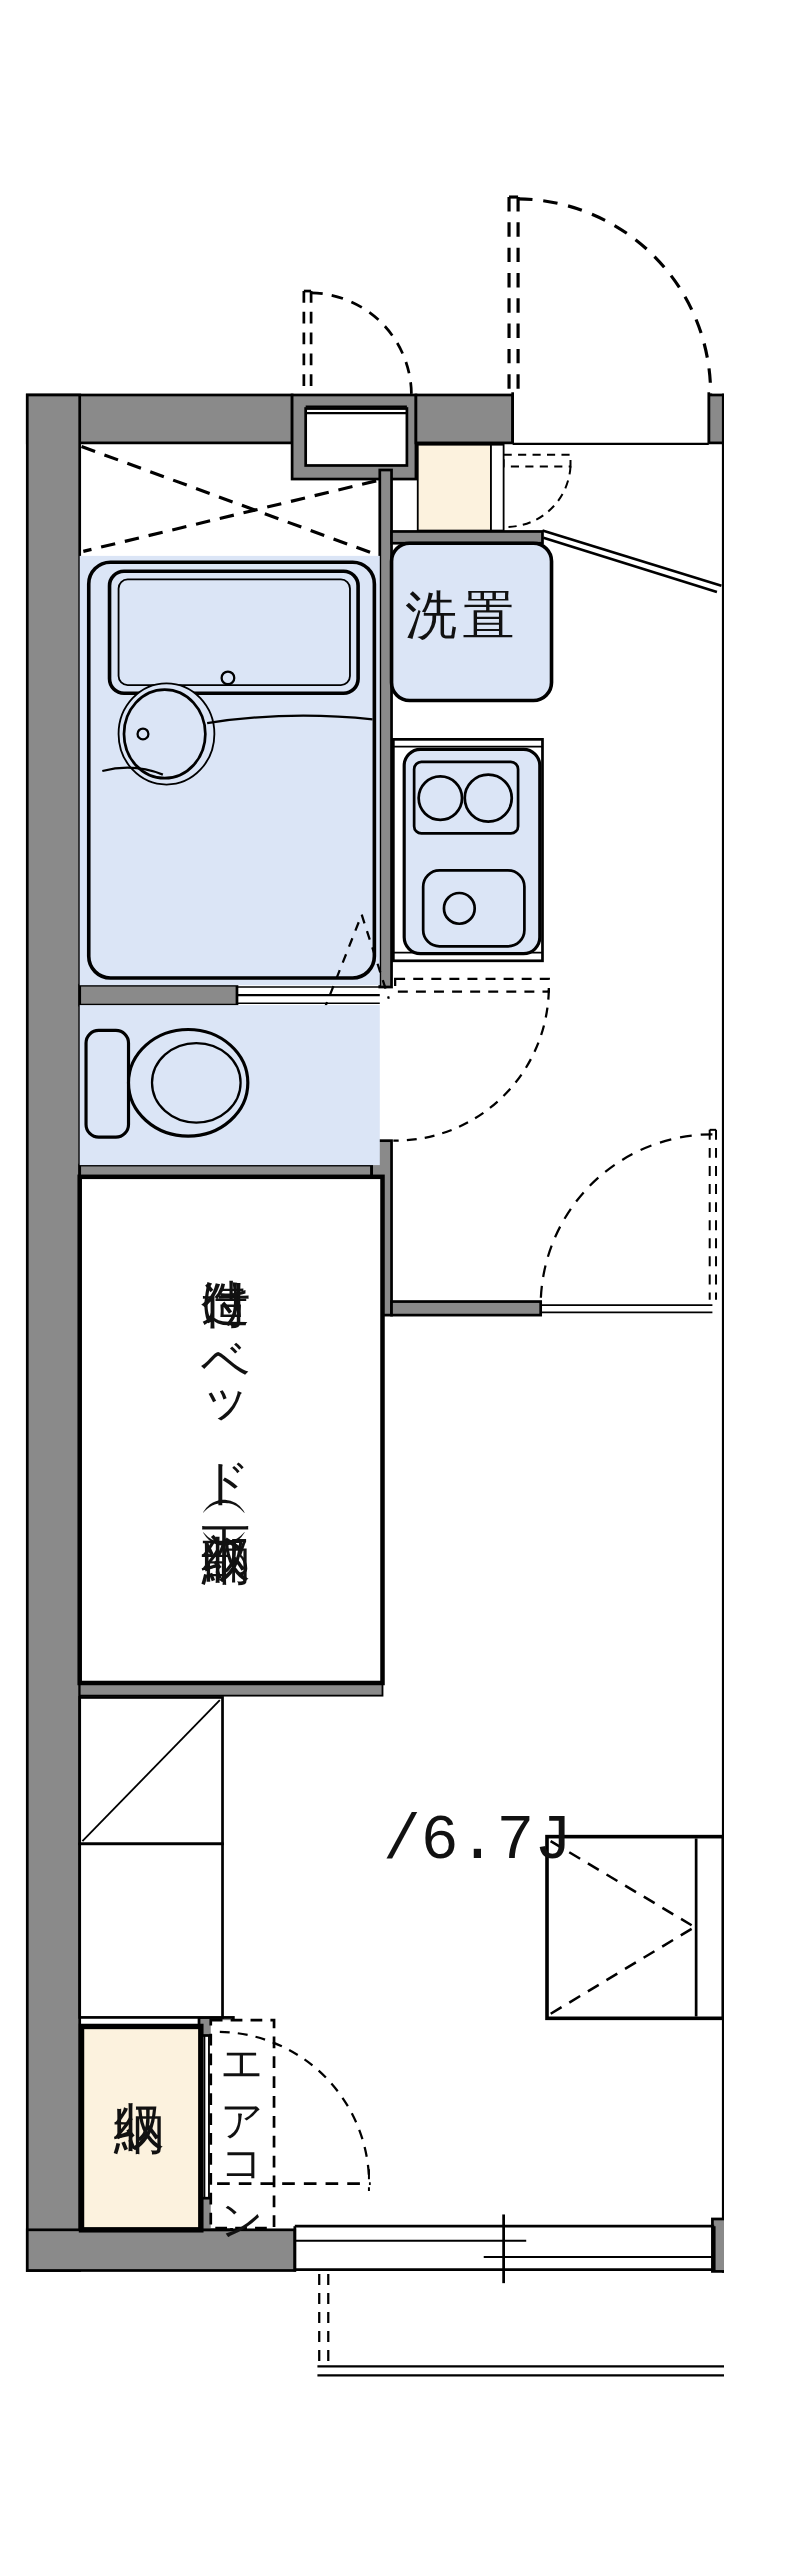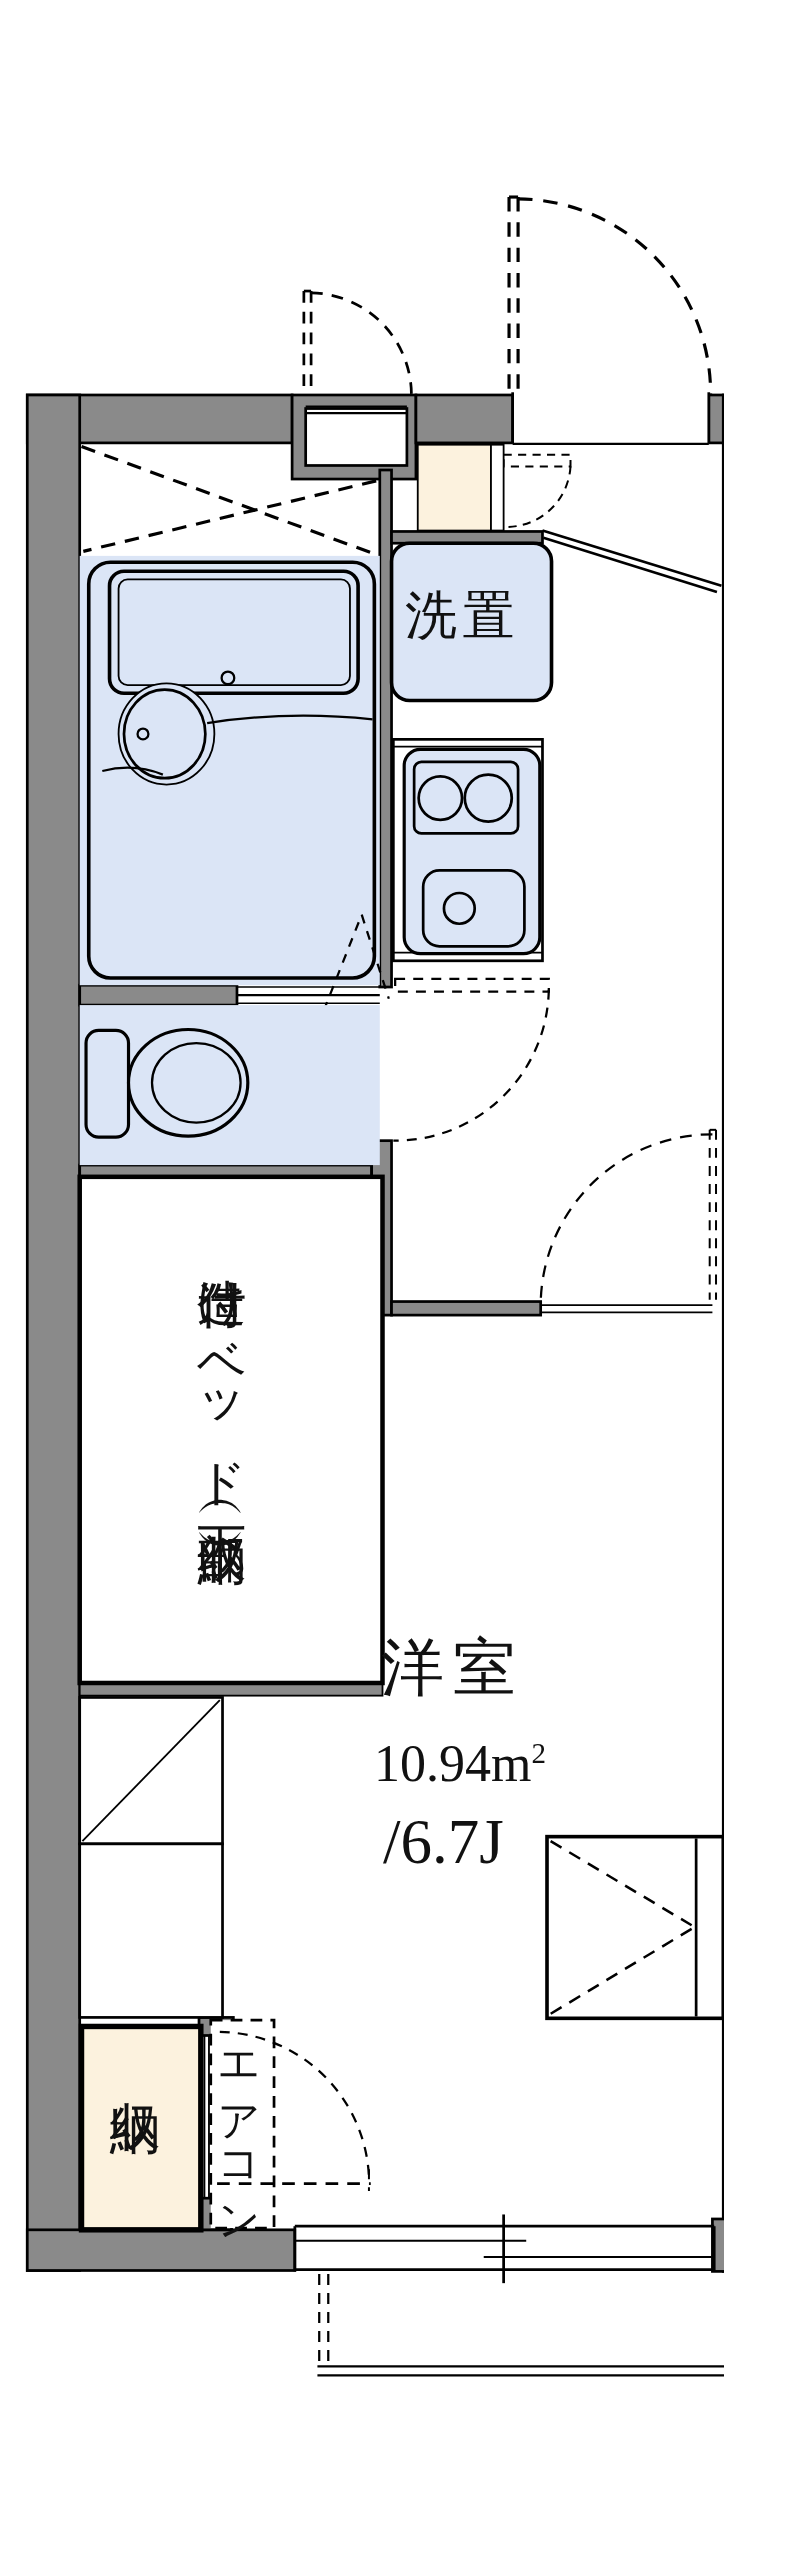--- a/index.html
+++ b/index.html
@@ -1,20 +1,20 @@
 <!DOCTYPE html>
 <html style="--wall: #8a8a8a; --black: #000000; --water: #dbe5f6; --cream: #fcf2de; --white: #ffffff;font-size:14.5px"><head>
 <meta charset="utf-8">
 <style>
   :root{
     --wall:#8a8a8a; --black:#000000; --water:#dbe5f6; --cream:#fcf2de; --white:#ffffff;
   }
   html,body{margin:0;padding:0;background:var(--white);}
   .plan{position:relative;width:724px;height:2576px;background:var(--white);overflow:hidden;
-        font-family:Liberation Serif, serif;}
+        font-family:Liberation Mono, monospace;}
   .plan svg{position:absolute;left:0;top:0;}
   .lbl{position:absolute;color:#111;white-space:nowrap;}
   .lbl-laundry{left:405px;top:581px;font-size:52px;letter-spacing:5.4px;font-weight:500;}
   .lbl-bed{left:192px;top:1240px;height:434px;font-size:49px;line-height:1.22;
            writing-mode:vertical-rl;text-orientation:upright;letter-spacing:3.6px;}
   .lbl-room{left:381px;top:1625px;font-size:63px;letter-spacing:9px;font-weight:500;}
   .lbl-area{left:374px;top:1734px;font-size:52px;}
   .lbl-area .sup{font-size:29px;vertical-align:18px;}
   .lbl-size{left:383px;top:1806px;font-size:63px;}
   .lbl-closet{left:107px;top:2061px;height:154px;font-size:51px;line-height:1.1;
@@ -201,20 +201,18 @@
       <line x1="816" y1="2516" x2="816" y2="2618"></line>
     </g>
     <line x1="351" y1="2618" x2="817" y2="2618"></line>
     <line x1="351" y1="2628" x2="817" y2="2628"></line>
   </g>
 
 </svg>
 
   <div class="lbl lbl-laundry">洗置</div>
   <div class="lbl lbl-bed">造付けベッド（下部収納）</div>
-  <div class="lbl lbl-room">洋室</div>
-  <div class="lbl lbl-area"><span>10.94m</span><span class="sup">2</span></div>
   <div class="lbl lbl-size">/6.7J</div>
   <div class="lbl lbl-closet">収納</div>
   <div class="lbl lbl-aircon">エアコン</div>
 
 </div>
 
 
 </body></html>

